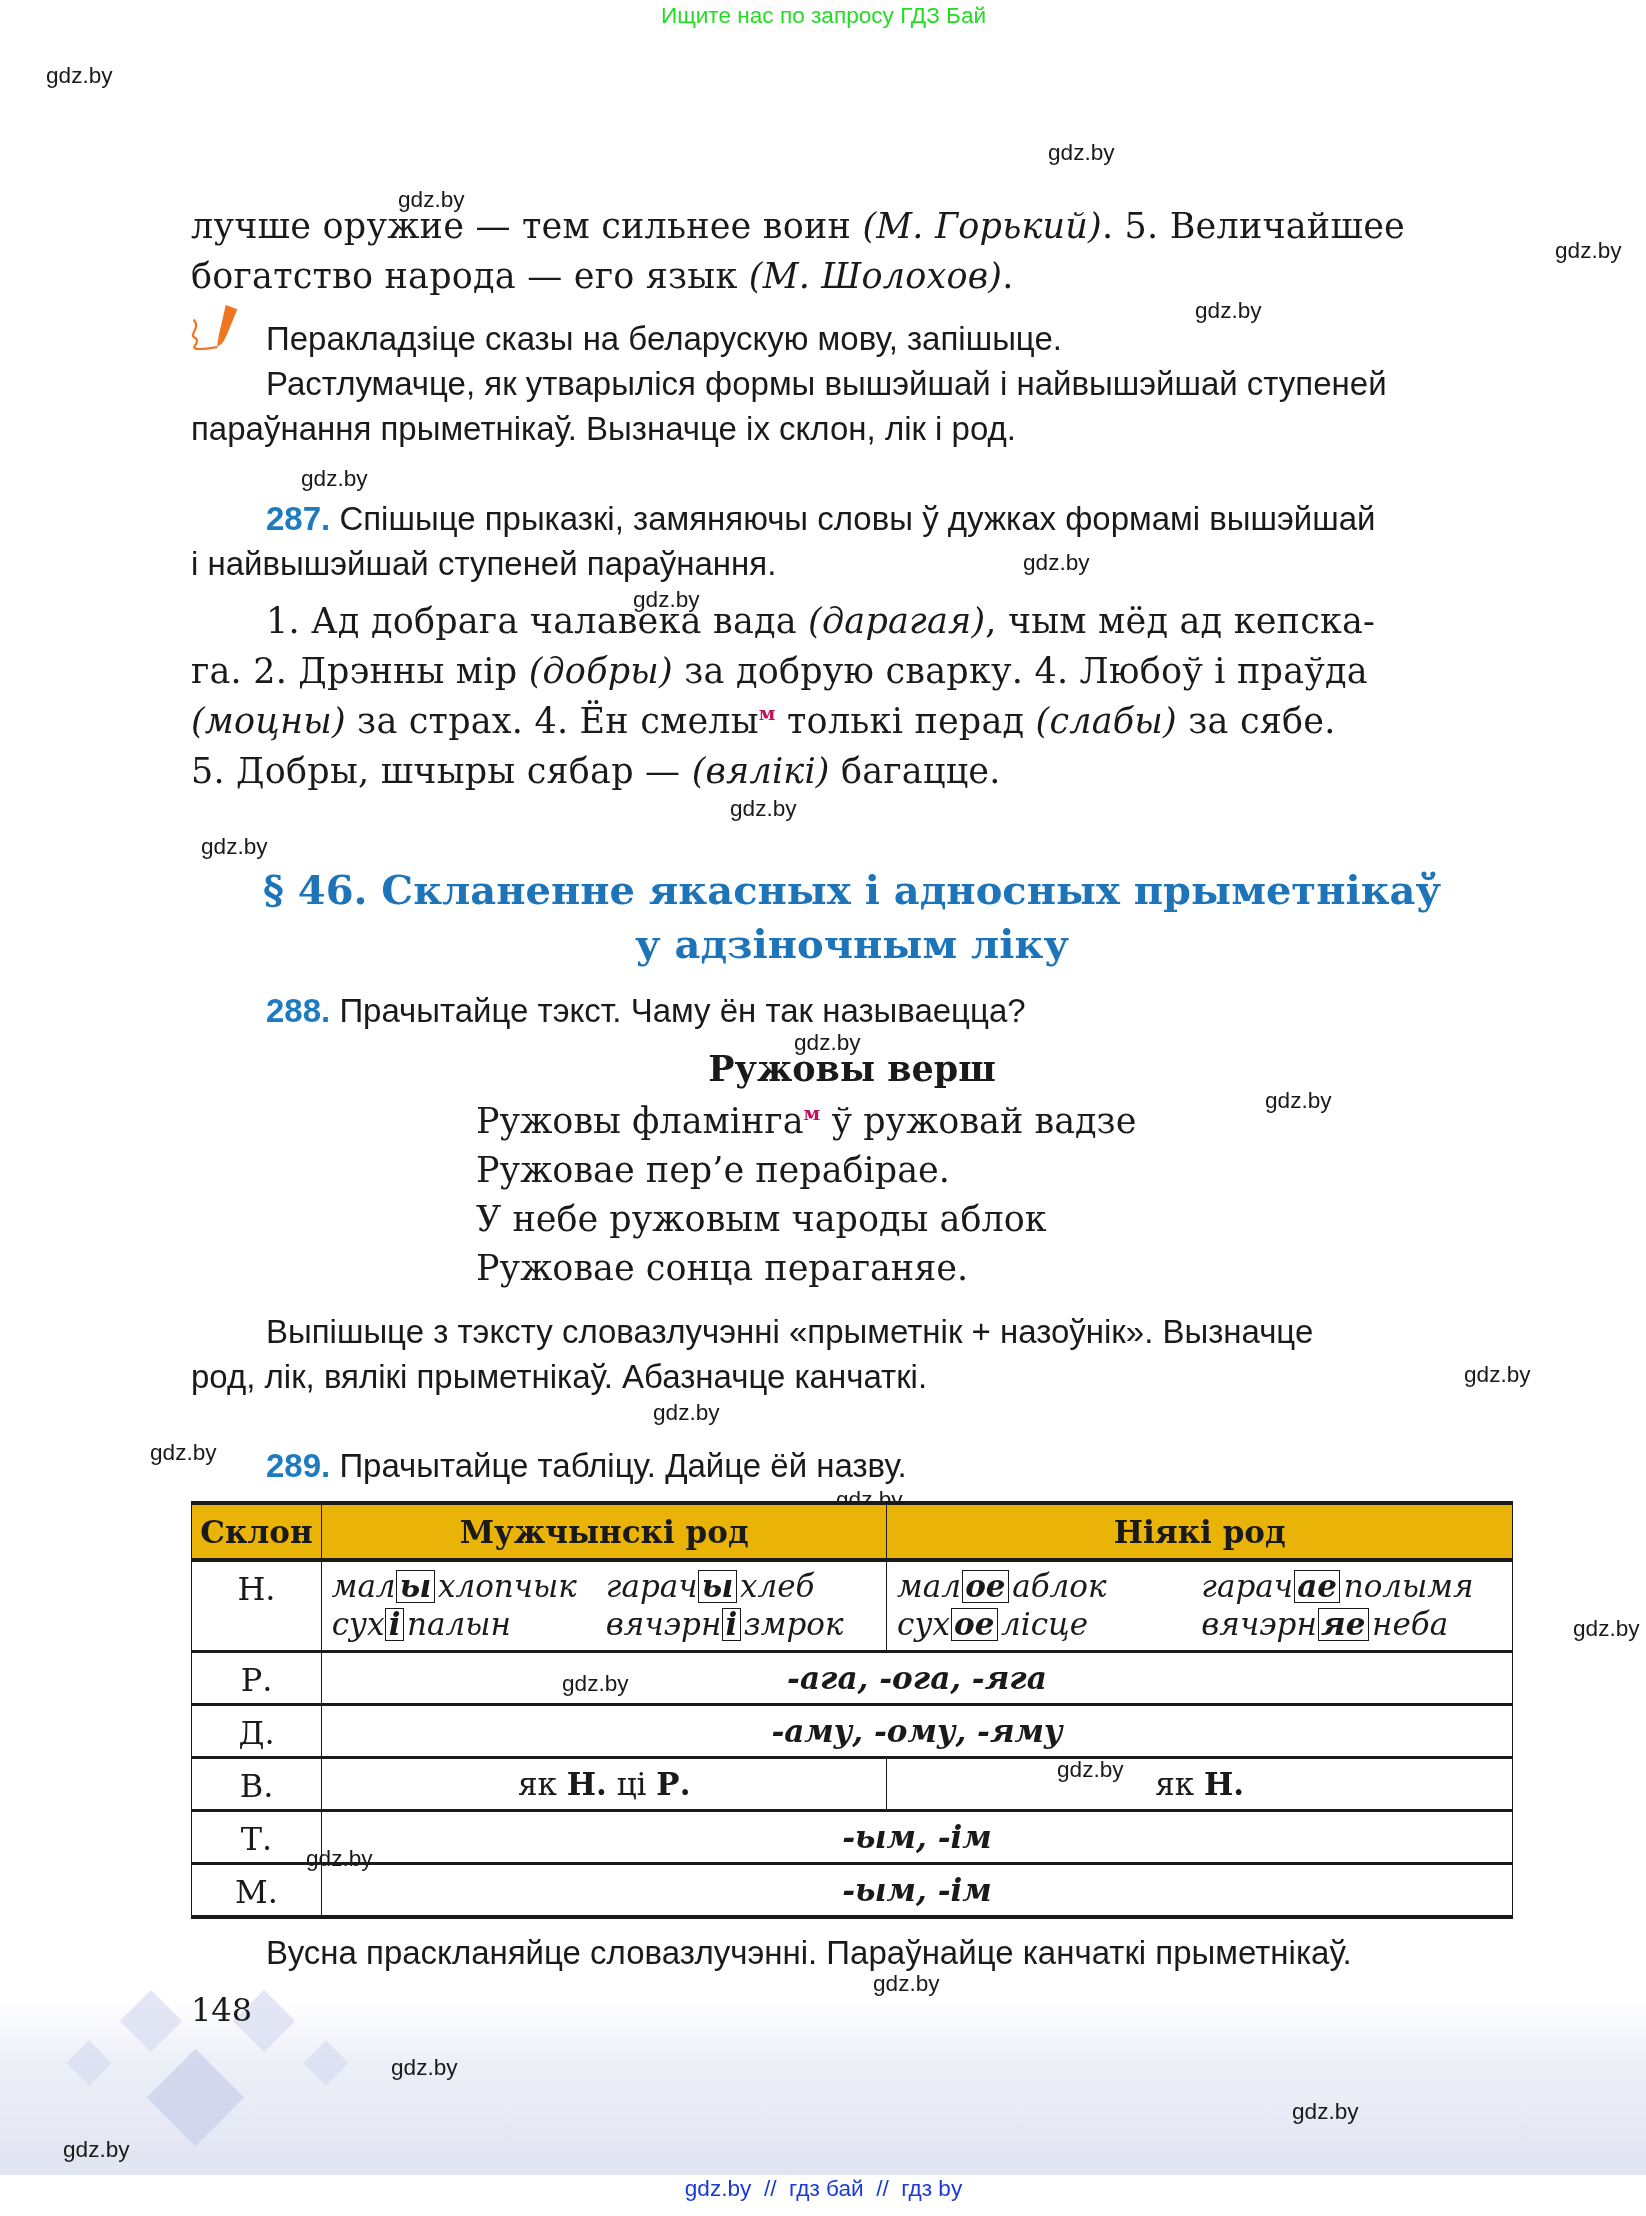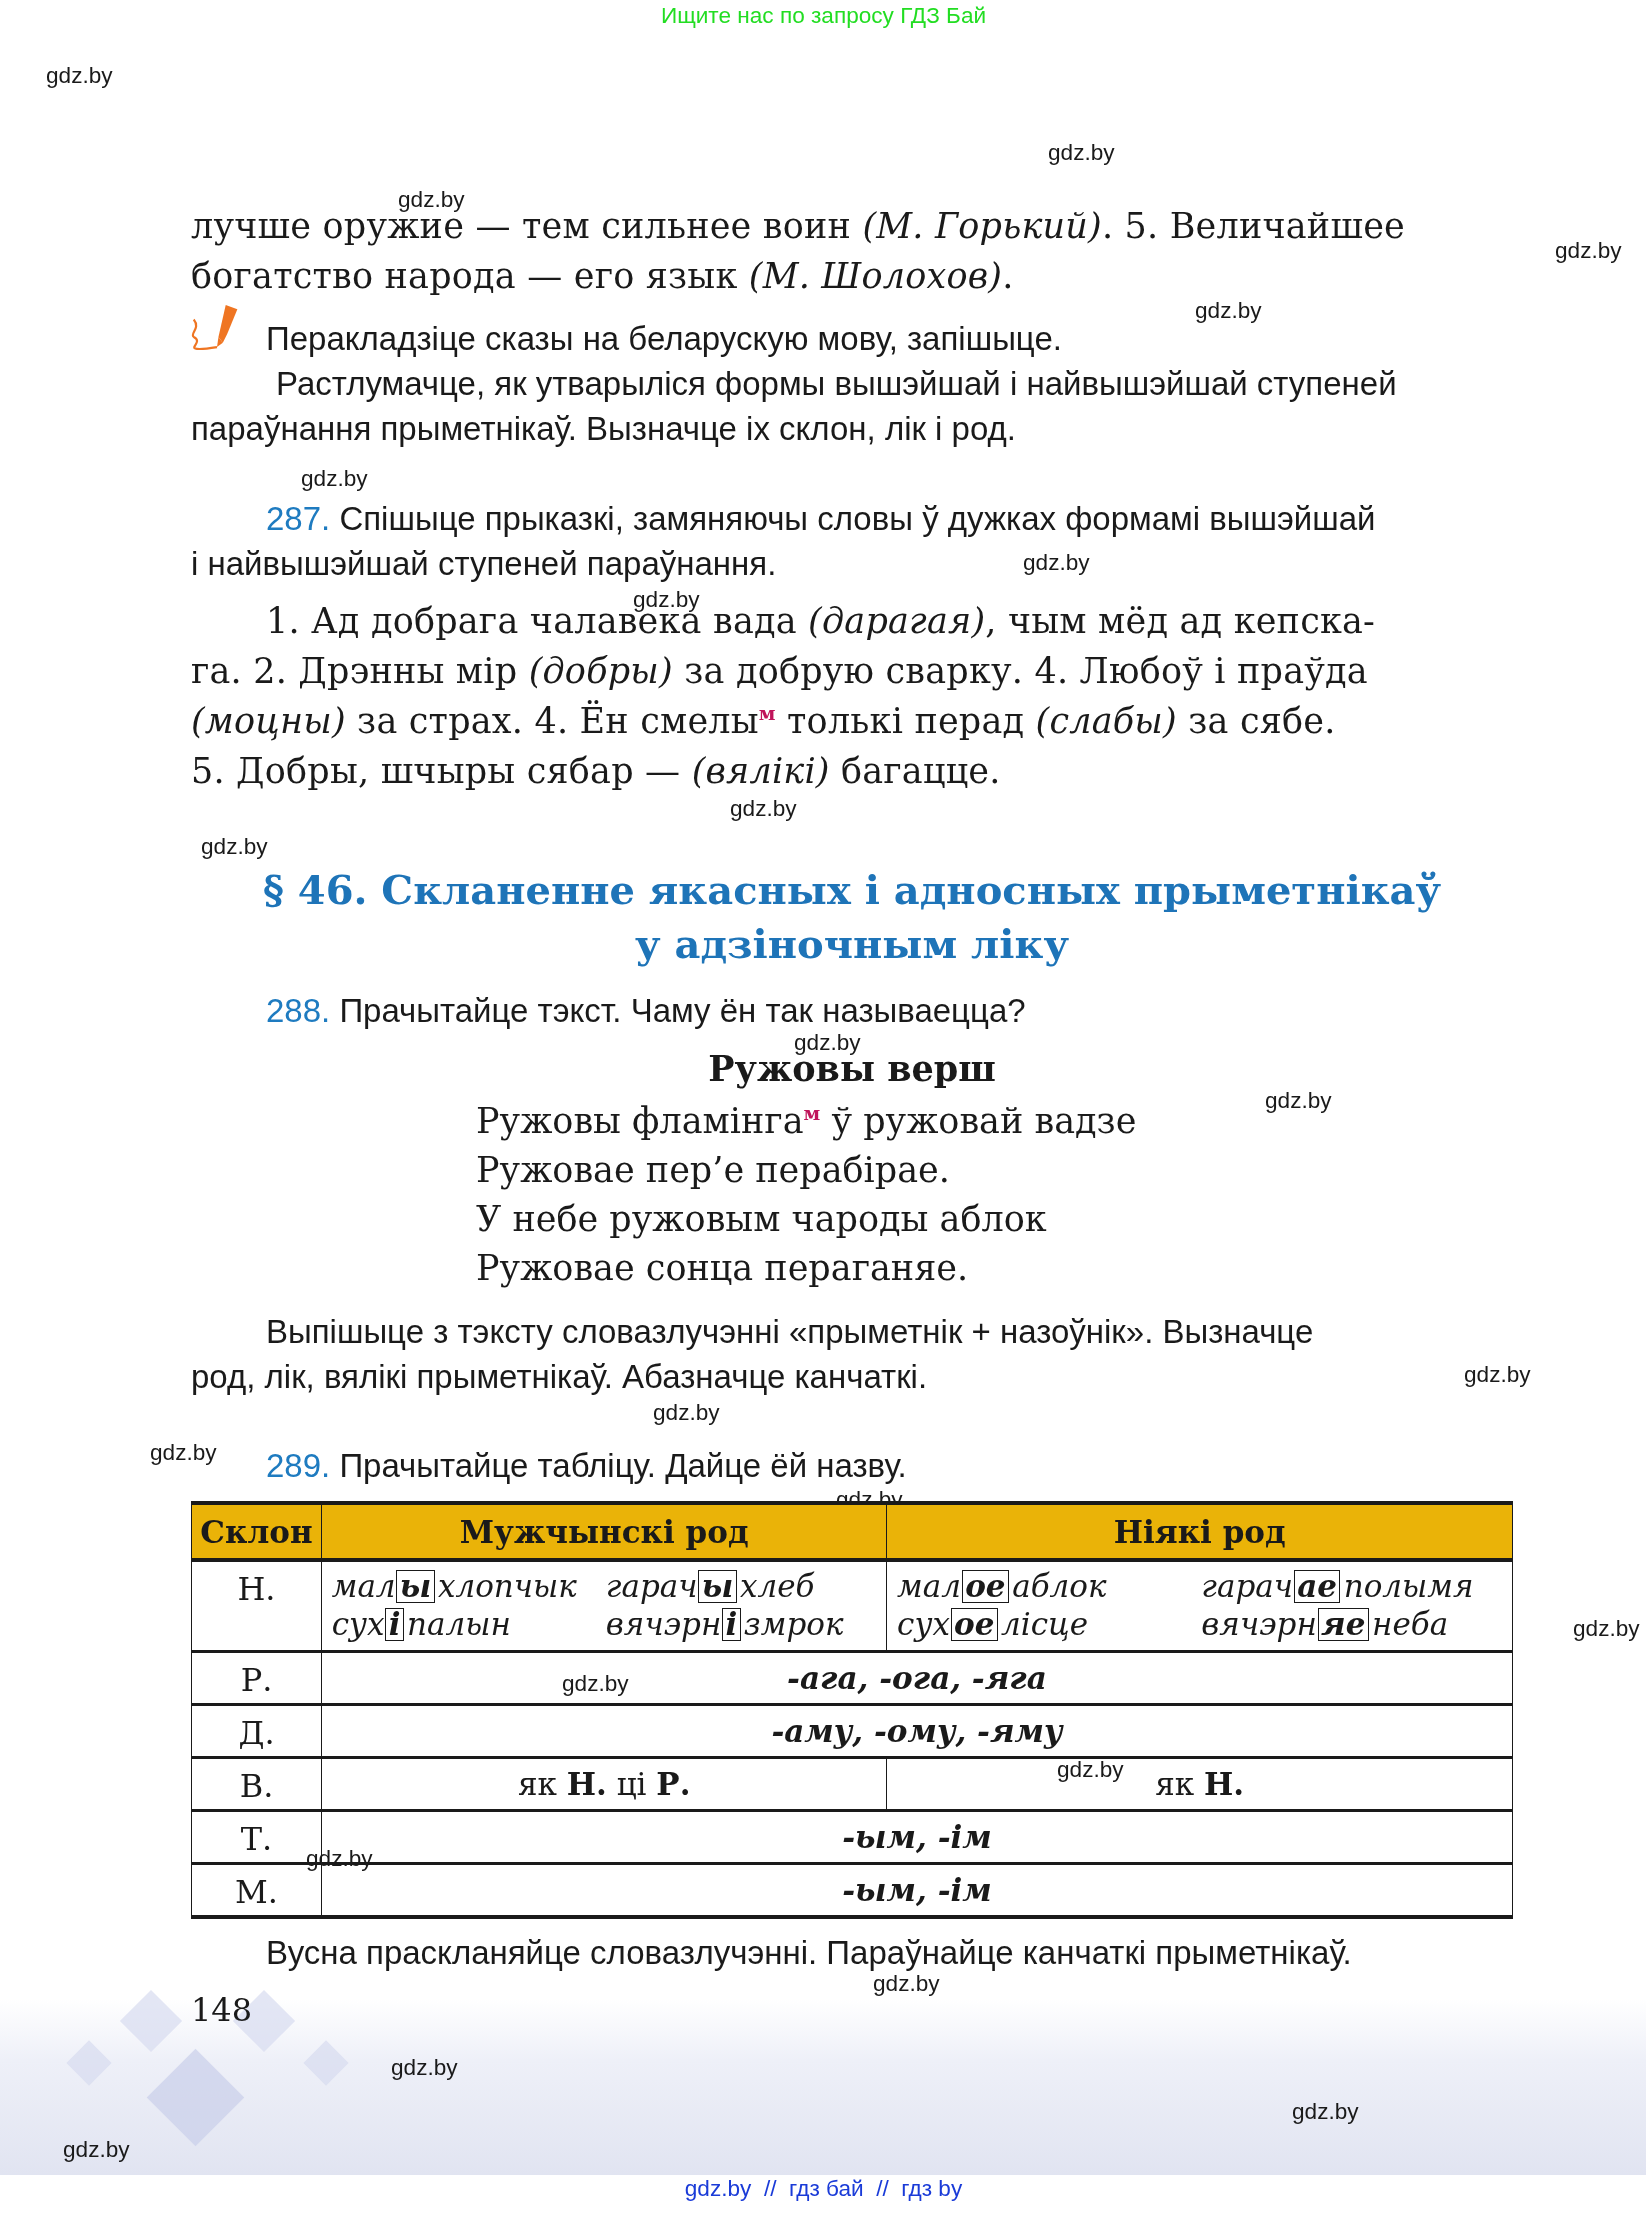--- a/index.html
+++ b/index.html
@@ -6,21 +6,21 @@
   body {
     width:1647px; height:2216px; position:relative; overflow:hidden;
     background:#ffffff; color:#1a1a1a;
     font-family:"DejaVu Serif", serif;
   }
   .abs { position:absolute; }
   .wm { position:absolute; font-family:"Liberation Sans", sans-serif; font-size:22.6px; color:#1a1a1a; white-space:nowrap; }
   .top-banner { position:absolute; top:3.2px; left:0; width:1647px; text-align:center; font-family:"Liberation Sans", sans-serif; font-size:22.6px; color:#22dd22; }
   .serif-line { position:absolute; left:191px; width:1322px; font-family:"DejaVu Serif", serif; font-size:35px; line-height:50px; white-space:nowrap; letter-spacing:0.2px; }
   .sans-line { position:absolute; left:191px; width:1322px; font-family:"Liberation Sans", sans-serif; font-size:33px; line-height:45px; white-space:nowrap; }
-  .num { color:#1e7bc0; font-weight:normal; }
+  .num { color:#1e7bc0; font-weight:bold; }
   i { font-style:italic; }
   .sup-m { color:#c0145a; font-size:19.3px; vertical-align:super; font-weight:bold; line-height:0; }
   .heading { position:absolute; left:191px; width:1322px; text-align:center; color:#1e74b8; font-family:"DejaVu Serif", serif; font-weight:bold; font-size:40px; line-height:55px; }
   .poem-title { position:absolute; left:191px; width:1322px; text-align:center; font-family:"DejaVu Serif", serif; font-weight:bold; font-size:35px; }
   .poem-line { position:absolute; left:476px; font-family:"DejaVu Serif", serif; font-size:35px; white-space:nowrap; }
 
   table.dec { position:absolute; left:191px; top:1501px; width:1322px; border-collapse:collapse; font-family:"DejaVu Serif", serif; }
   table.dec td, table.dec th { border:1.6px solid #1a1a1a; padding:0; text-align:center; }
   table.dec tr { border-top:3.2px solid #1a1a1a; }
   table.dec tr:last-child { border-bottom:4px solid #1a1a1a; }
@@ -75,21 +75,21 @@
 </div>
 
 <div class="abs" style="left:185px;top:302px;width:64px;height:64px">
   <svg width="64" height="64" viewBox="0 0 40 44">
     <path d="M26 2 L34 5 L27 22 L24 28 L21 24 Z" fill="#ef7522"></path>
     <path d="M21 24 L24 28 L20 31 Z" fill="#ef7522"></path>
     <path d="M20 31 C 14 32, 8 33, 5 32 C 2 31, 10 27, 4 24 C 1 22, 9 18, 4 12" stroke="#ef7522" stroke-width="1.5" fill="none"></path>
   </svg>
 </div>
 <div class="sans-line" style="left:266px;top:316px">Перакладзіце сказы на беларускую мову, запішыце.</div>
-<div class="sans-line" style="left:276px;top:361px">Растлумачце, як утварыліся формы вышэйшай і найвышэйшай ступеней</div>
+<div class="sans-line" style="left:266px;top:361px">Растлумачце, як утварыліся формы вышэйшай і найвышэйшай ступеней</div>
 <div class="sans-line" style="top:406px">параўнання прыметнікаў. Вызначце іх склон, лік і род.</div>
 
 <div class="sans-line" style="left:266px;top:496px">
   <span class="num">287.</span><span> Спішыце прыказкі, замяняючы словы ў дужках формамі вышэйшай</span>
 </div>
 <div class="sans-line" style="top:541px">і найвышэйшай ступеней параўнання.</div>
 
 <div class="serif-line" style="left:266px;top:596px">
   <span>1. Ад добрага чалавека вада </span><i>(дарагая)</i><span>, чым мёд ад кепска-</span>
 </div>

